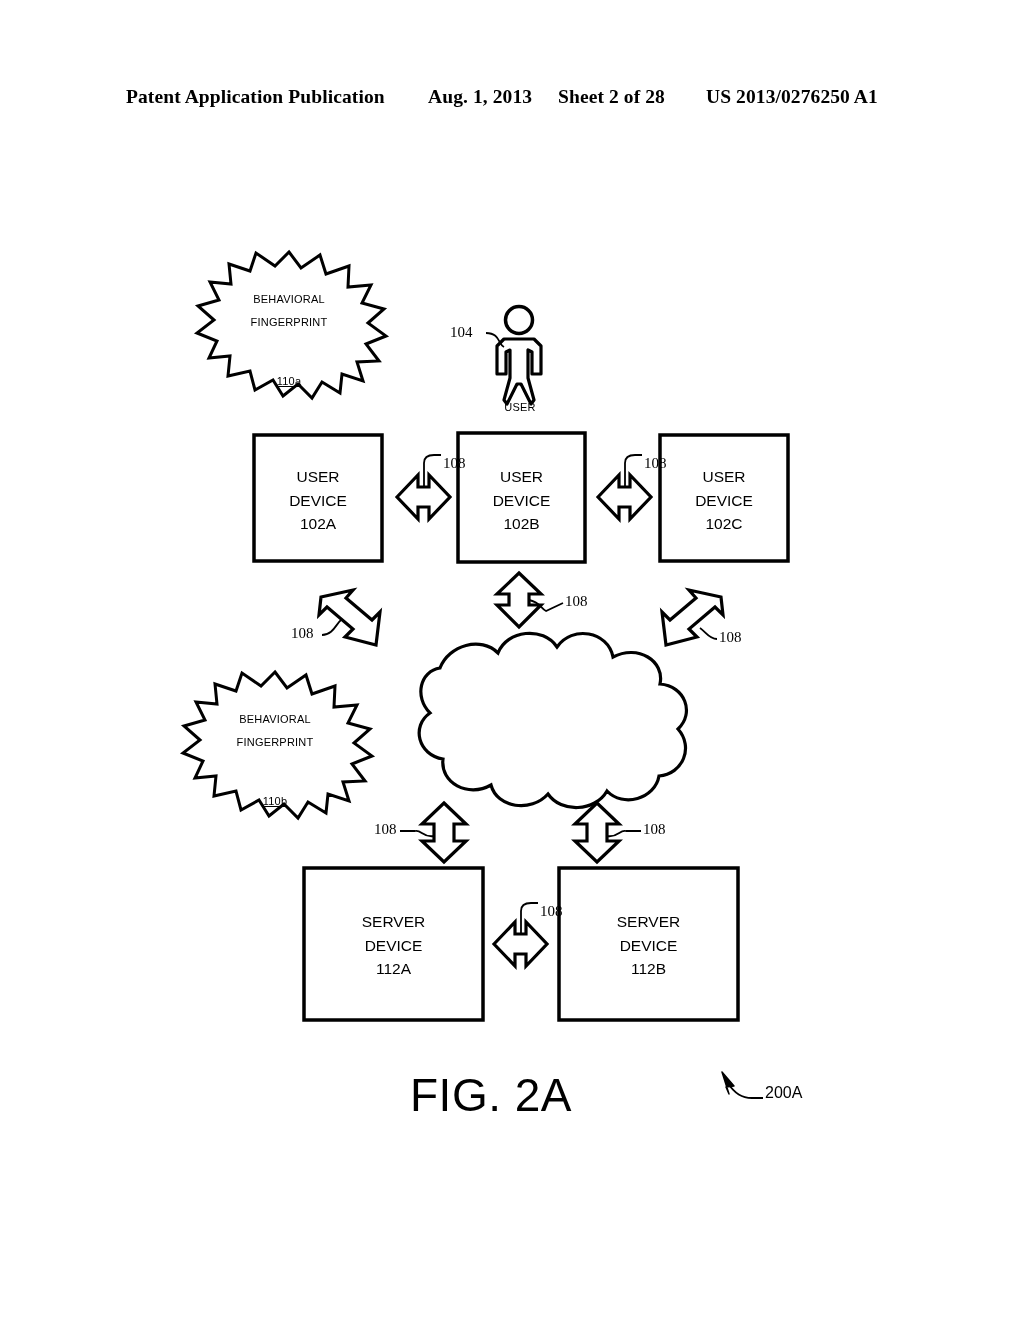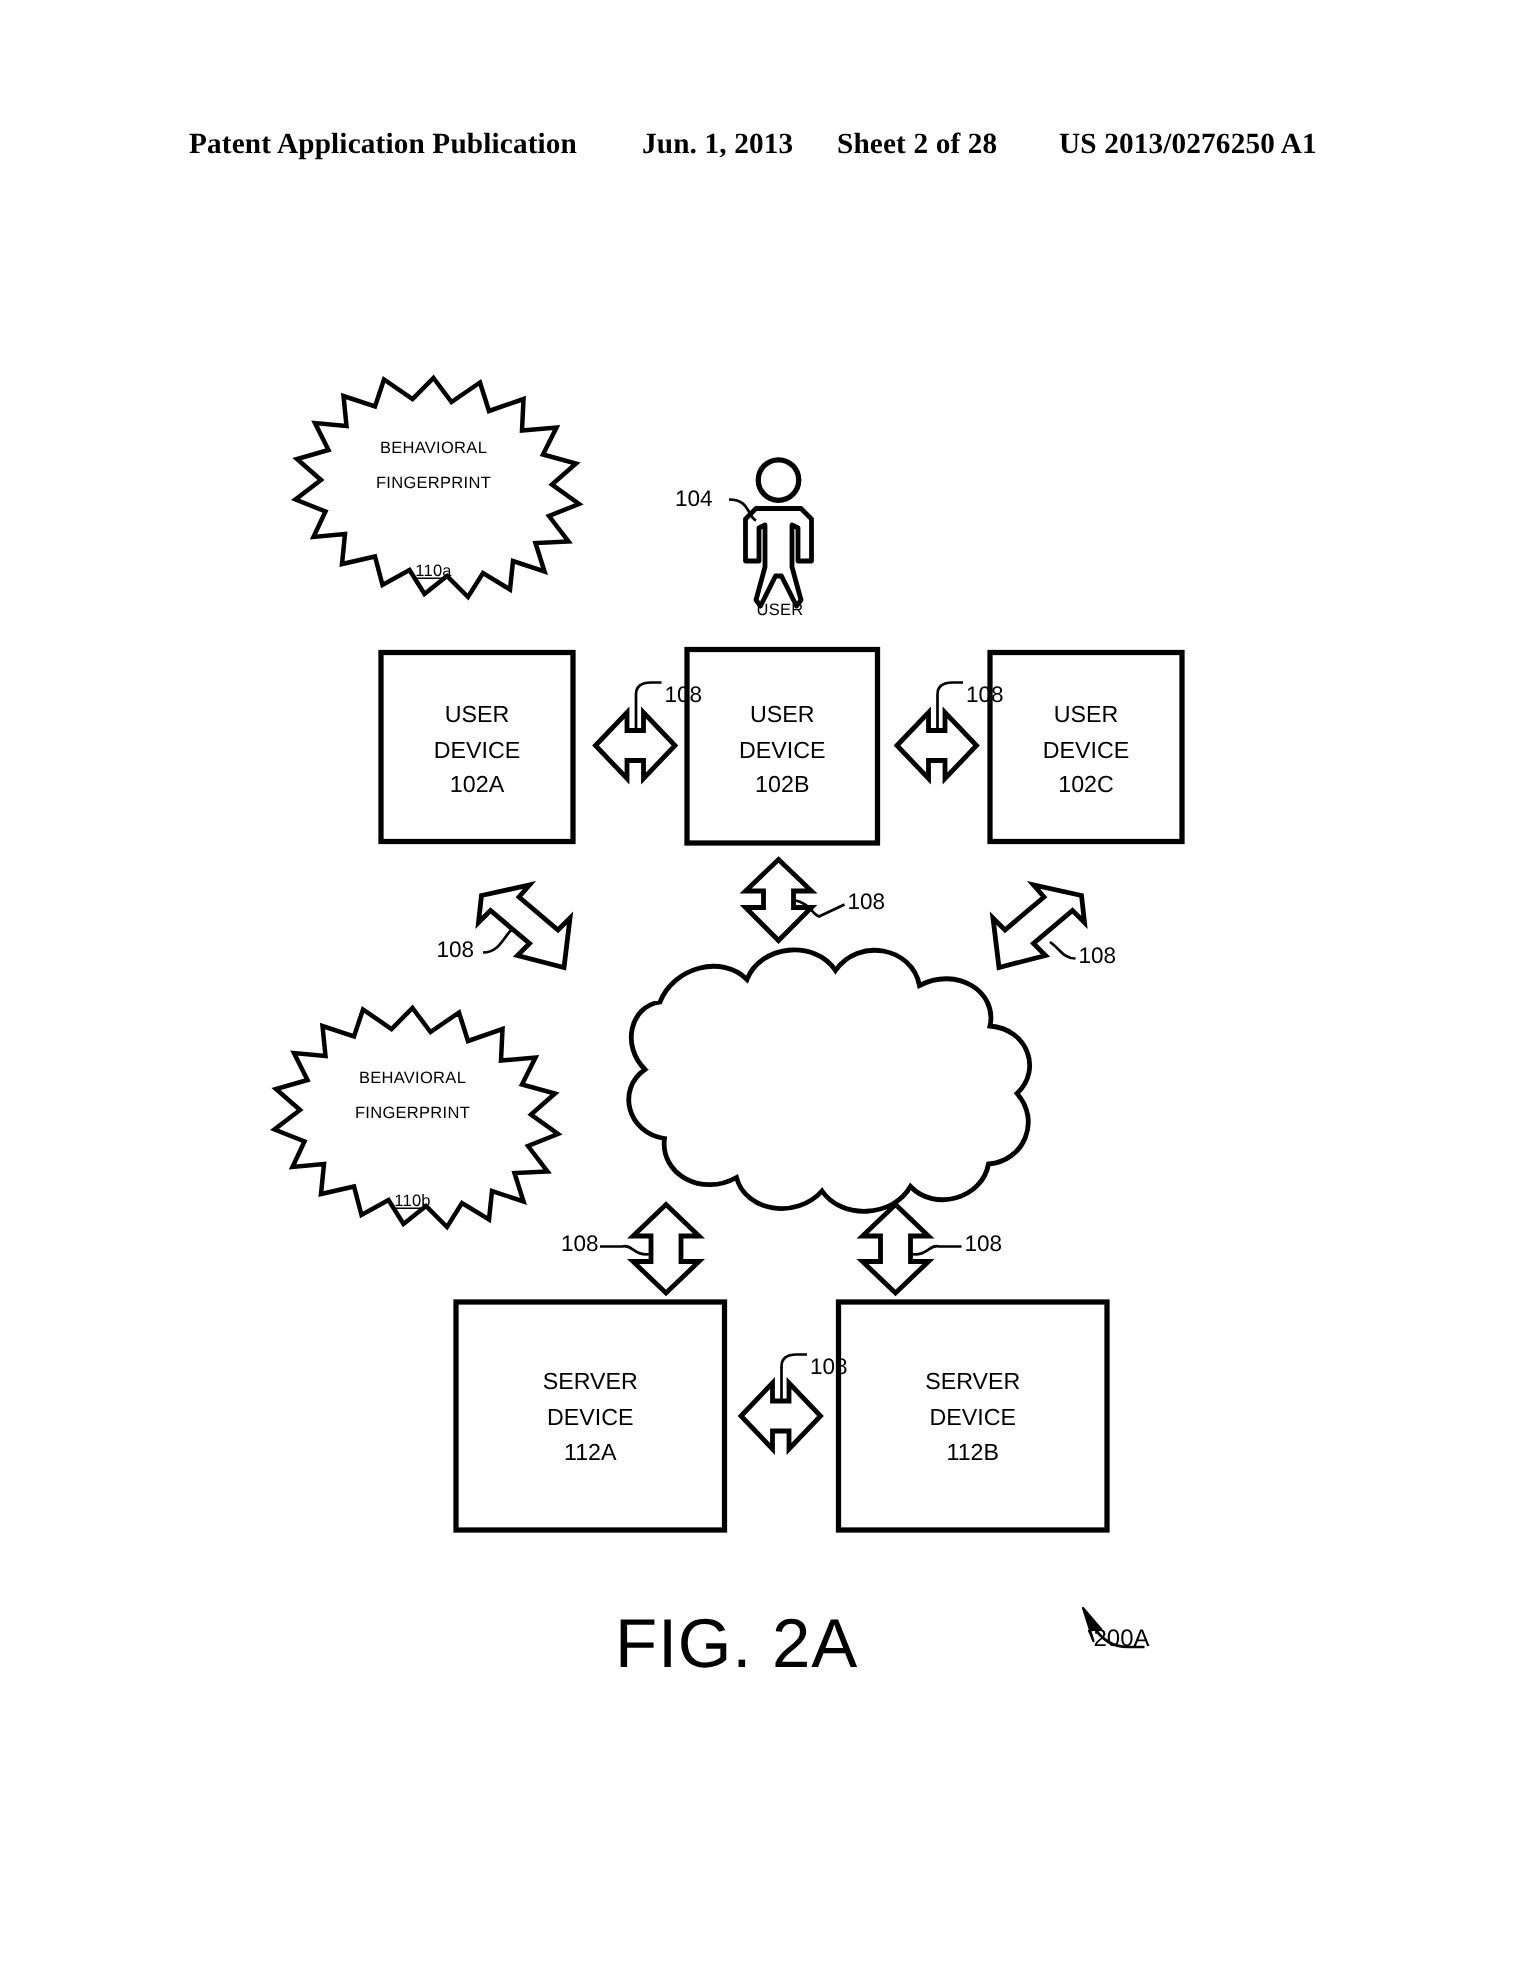--- a/index.html
+++ b/index.html
@@ -56,21 +56,21 @@
     font-size: 11px;
     letter-spacing: 0.2px;
     color: #000;
     text-align: center;
     line-height: 23px;
     white-space: nowrap;
   }
   .lbl .ul { text-decoration: underline; margin-top: 36px; }
   .ref {
     position: absolute;
-    font-family: Liberation Sans, sans-serif;
+    font-family: Liberation Serif, serif;
     font-size: 15px;
     color: #000;
     white-space: nowrap;
   }
   .boxtext {
     position: absolute;
     font-family: "Liberation Sans", sans-serif;
     font-size: 15.5px;
     line-height: 23.5px;
     text-align: center;
@@ -81,36 +81,36 @@
     left: 410px;
     top: 1068px;
     font-family: "Liberation Sans", sans-serif;
     font-size: 46px;
     letter-spacing: 0.5px;
     color: #000;
     white-space: nowrap;
   }
   #fig-ref {
     position: absolute;
-    left: 729px;
+    left: 765px;
     top: 1084px;
     font-family: "Liberation Sans", sans-serif;
     font-size: 16px;
     color: #000;
     white-space: nowrap;
   }
 </style>
 </head>
 <body>
 
 <div id="page">
 
   <div id="pub-header">
     <span class="h-cell" id="h-pub">Patent Application Publication</span>
-    <span class="h-cell" id="h-date">Jun. 1, 2013</span>
+    <span class="h-cell" id="h-date">Aug. 1, 2013</span>
     <span class="h-cell" id="h-sheet">Sheet 2 of 28</span>
     <span class="h-cell" id="h-num">US 2013/0276250 A1</span>
   </div>
 
   <svg id="figure-svg" viewBox="0 0 1024 1320">
 
     <polygon fill="#ffffff" stroke="#000000" stroke-width="3" stroke-linejoin="miter" points="289,252 301,268 320,255 326,274 349,266 348,287 371,285 362,303 384,309 368,323 386,336 366,344 379,361 357,362 363,381 342,374 340,393 322,382 312,398 298,384 283,396 273,380 255,390 250,371 228,376 230,356 209,358 217,341 197,333 214,320 198,306 219,300 210,282 231,284 229,264 250,271 256,253 275,266"></polygon>
 
     <polygon fill="#ffffff" stroke="#000000" stroke-width="3" stroke-linejoin="miter" points="275,672 287,688 306,675 312,694 335,686 334,707 357,705 348,723 370,729 354,743 372,756 352,764 365,781 343,782 349,801 328,794 326,813 308,802 298,818 284,804 269,816 259,800 241,810 236,791 214,796 216,776 195,778 203,761 183,753 200,740 184,726 205,720 196,702 217,704 215,684 236,691 242,673 261,686"></polygon>
 

